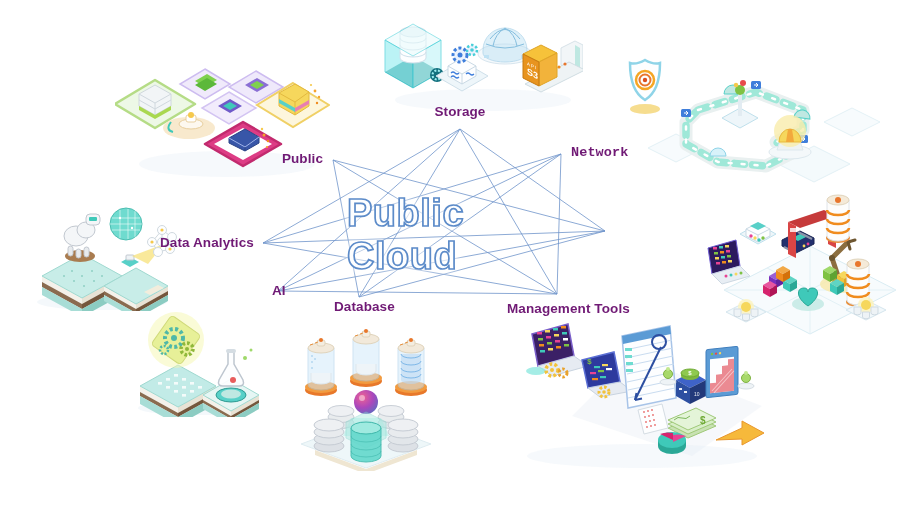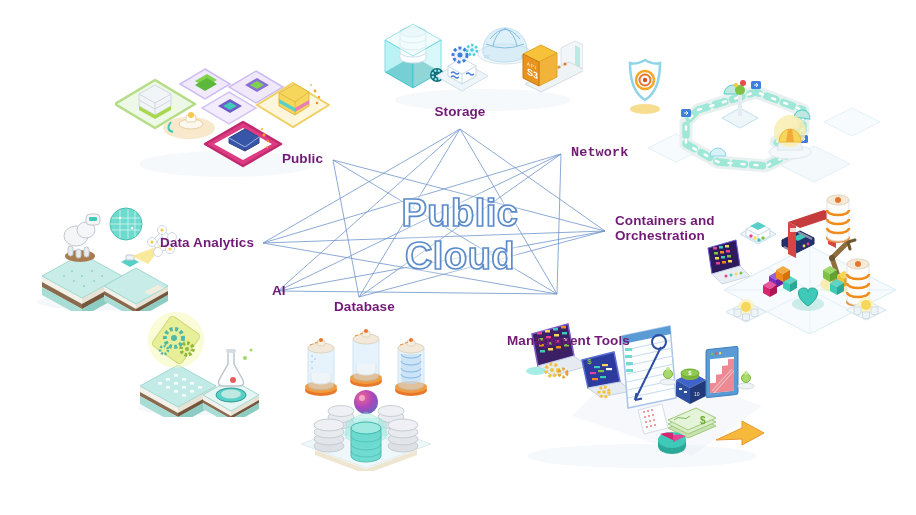--- a/index.html
+++ b/index.html
@@ -4,32 +4,32 @@
 <title></title>
 <style>
   html,body{margin:0;padding:0;background:#fff;}
   .canvas{position:relative;width:916px;height:515px;background:#fff;overflow:hidden;
           font-family:"Liberation Sans",sans-serif;}
   #web-lines{position:absolute;left:0;top:0;z-index:1;}
   .illus{position:absolute;z-index:2;}
   .lbl{position:absolute;z-index:3;font-size:13.5px;font-weight:600;color:#701a75;
        letter-spacing:.1px;white-space:nowrap;}
   .lbl.wrap{white-space:normal;line-height:15px;}
-  .title{position:absolute;z-index:3;left:347px;top:192px;width:226px;text-align:center;
+  .title{position:absolute;z-index:3;left:347px;top:192px;width:226px;text-align:left;
          font-size:38px;font-weight:700;letter-spacing:.5px;color:#fdfeff;
          -webkit-text-stroke:1.7px #5c8bc9;
          text-shadow:0 0 10px rgba(255,255,255,.95),0 0 14px rgba(255,255,255,.9);}
   .n-compute{left:233px;top:151px;width:90px;text-align:right;}
   .n-storage{left:410px;top:104px;width:100px;text-align:center;}
   .n-network{left:571px;top:145px;font-family:Liberation Mono, monospace;}
   .n-containers{left:615px;top:213px;width:102px;}
-  .n-management{left:507px;top:301px;margin-top:32px;}
+  .n-management{left:507px;top:301px;}
   .n-database{left:334px;top:299px;}
   .n-ai{left:272px;top:283px;}
-  .n-danalytics{left:160px;top:235px;width:94px;text-align:right;}
+  .n-danalytics{left:160px;top:235px;width:94px;}
   .p-compute{left:115px;top:50px;}
   .p-storage{left:383px;top:6px;}
   .p-network{left:628px;top:52px;}
   .p-containers{left:698px;top:188px;}
   .p-danalytics{left:30px;top:196px;}
   .p-ai{left:128px;top:302px;}
   .p-database{left:291px;top:326px;}
   .p-management{left:512px;top:316px;}
 </style>
 </head>
@@ -668,20 +668,19 @@
       <ellipse cy="6" rx="8" ry="3" fill="#eef3f6" stroke="#d5dde3"></ellipse>
       <circle cy="-2" r="4.5" fill="#a8d96a" stroke="#7fb243"></circle>
           <circle cy="-7" r="2" fill="#c2e88f"></circle>
     </g>
   </svg>
   </div>
 
   <div class="lbl n-compute">Public</div>
   <div class="lbl n-storage">Storage</div>
   <div class="lbl n-network">Network</div>
-  <div class="lbl wrap n-containers">Containers and Orchestration</div>
   <div class="lbl n-management">Management Tools</div>
   <div class="lbl n-database">Database</div>
   <div class="lbl n-ai">AI</div>
   <div class="lbl n-danalytics">Data Analytics</div>
 
   <div class="title">Public Cloud</div>
 </div>
 
 </body></html>

